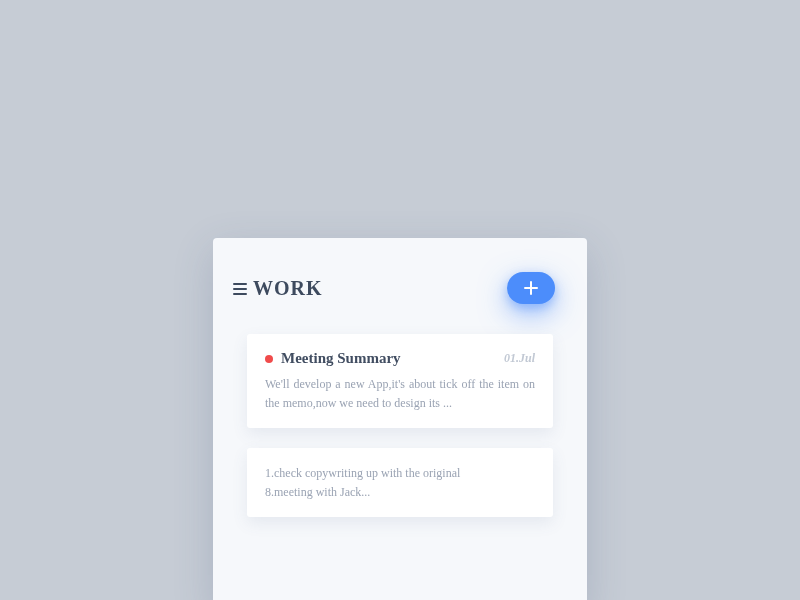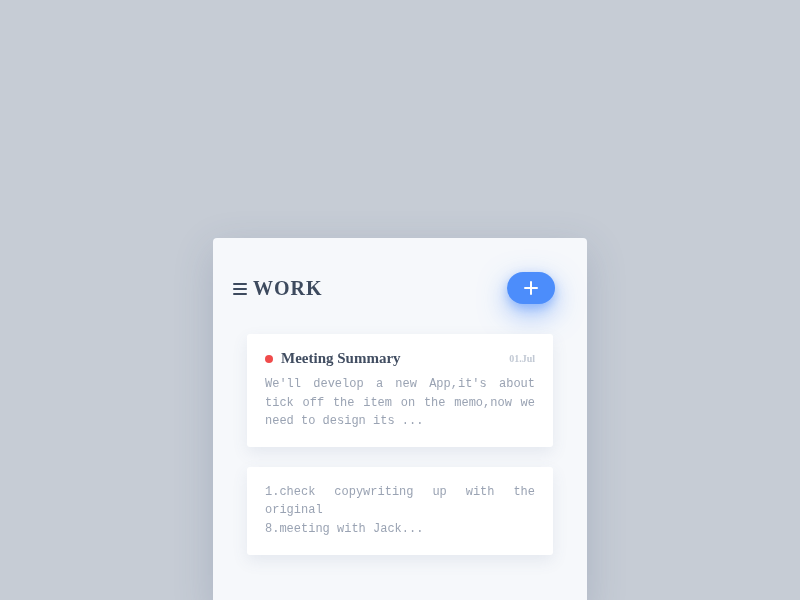--- a/index.html
+++ b/index.html
@@ -58,26 +58,25 @@
     }
     .card-title-wrap { display: flex; align-items: center; gap: 8px; }
     .dot {
       width: 8px; height: 8px; border-radius: 50%; background: #f04b4b;
       flex-shrink: 0;
     }
     .card-title {
       font-size: 15px; font-weight: bold; color: #414d61; font-family: Liberation Serif, serif;
     }
     .card-date {
-      font-size: 10px; color: #c2c9d4; font-weight: 600;
+      font-size: 12px; color: #c2c9d4; font-weight: 600; font-style: italic;
     }
     .card-body {
       font-size: 12px; color: #9aa3b3; line-height: 1.55;
       text-align: justify;
-      font-family: Liberation Mono, monospace;
     }
     .line { white-space: pre-line; }
   </style>
 </head>
 <body>
 
 <div class="phone">
   <div class="header">
     <div class="header-left">
       <span class="menu-icon">

